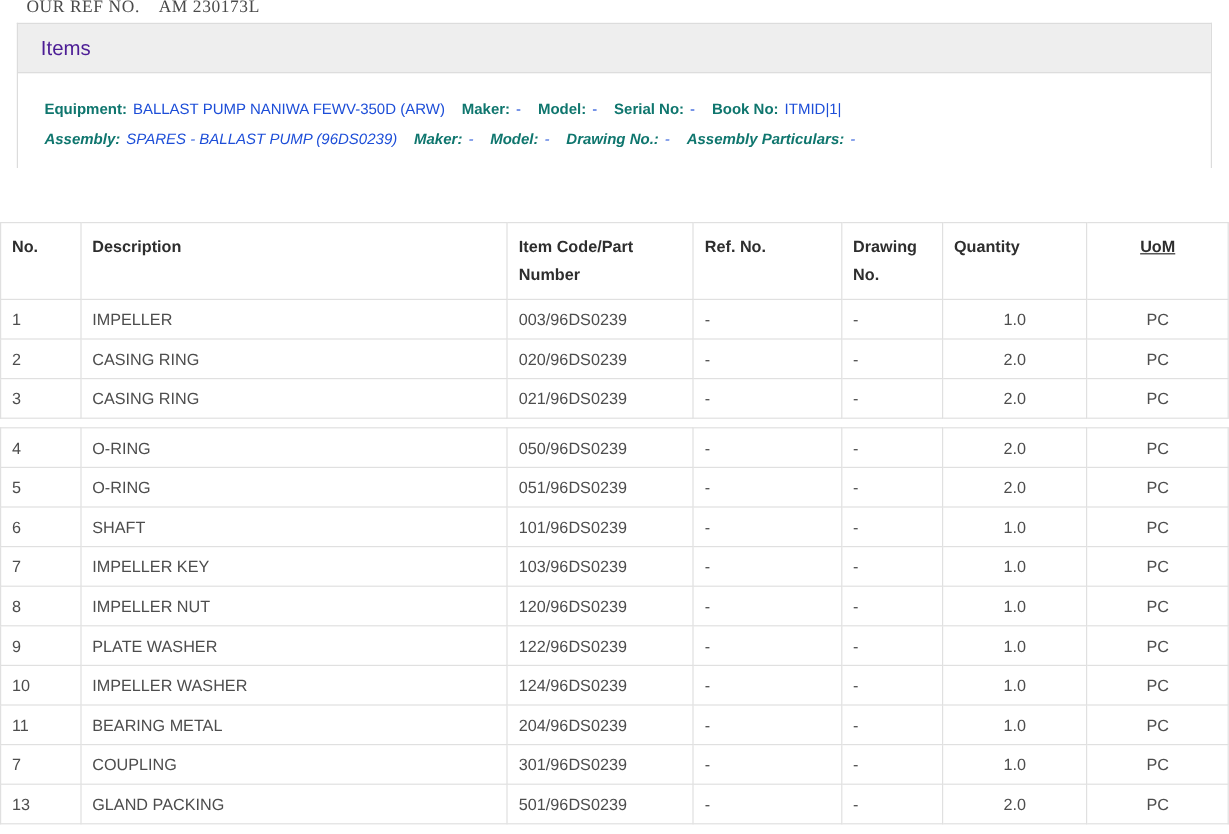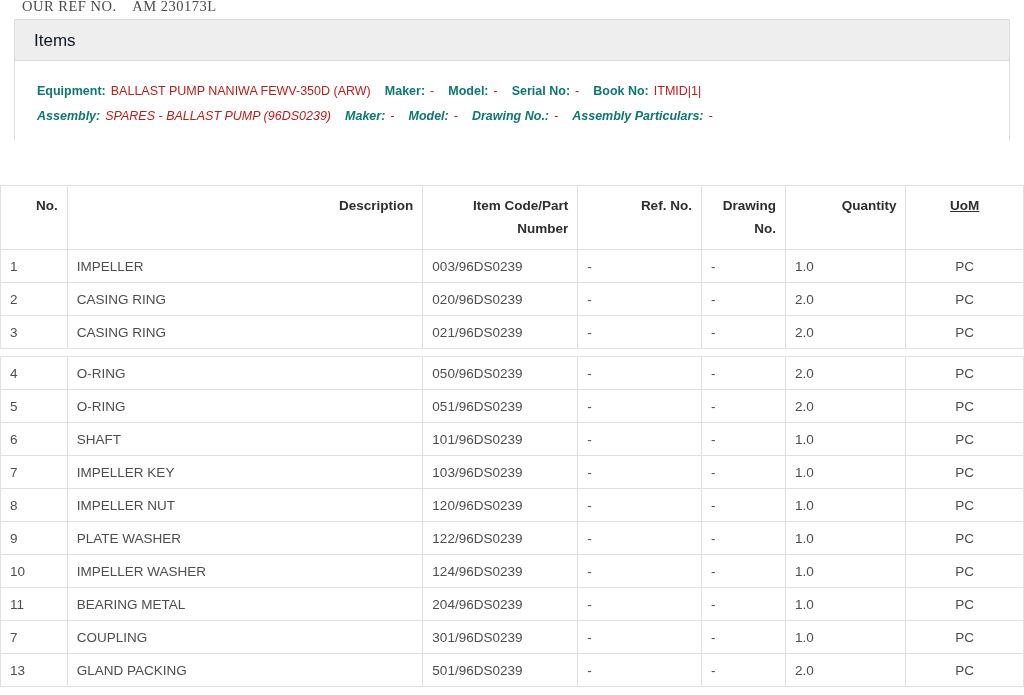--- a/index.html
+++ b/index.html
@@ -44,73 +44,73 @@
   .panel-head {
     background: #eeeeee;
     border-bottom: 1px solid #dddddd;
     height: 41px;
     line-height: 41px;
     padding-left: 19px;
     box-sizing: border-box;
   }
   .panel-head-title {
     font-size: 17px;
-    color: #0f172a;
+    color: #4c1d95;
     font-weight: 400;
   }
 
   
   .meta {
     padding: 20px 0 14px 22px;
     font-size: 12.5px;
     color: #444444;
     line-height: 20.5px;
   }
   .meta-row { white-space: nowrap; }
   .meta-row.spaced { margin-top: 4px; font-style: italic; }
   .lbl { font-weight: bold; color: #0f766e; }
-  .val { color: #b91c1c; }
+  .val { color: #1d4ed8; }
   .gap { display: inline-block; width: 14px; }
   .gap-sm { display: inline-block; width: 5px; }
 
   
   table.items {
     border-collapse: collapse;
     width: 1024px;
     table-layout: fixed;
     font-size: 13px;
   }
   table.items th,
   table.items td {
     border: 1px solid #e0e0e0;
     padding: 0;
     vertical-align: middle;
   }
   table.items th {
     font-weight: bold;
     color: #2e2e2e;
     font-size: 13.5px;
-    text-align: right;
+    text-align: left;
     padding: 8px 9px 9px 9px;
     vertical-align: top;
     line-height: 23px;
     height: 58px;
     box-sizing: border-box;
   }
   table.items th.center { text-align: center; text-decoration: underline; }
   table.items td {
     color: #4d4d4d;
     font-size: 13.5px;
     padding: 8px 9px;
     height: 33px;
     box-sizing: border-box;
     white-space: nowrap;
     overflow: hidden;
   }
-  td.num   { text-align: left; }
+  td.num   { text-align: center; }
   td.ctr   { text-align: center; }
 
   
   col.c-no    { width: 66px; }
   col.c-desc  { width: 351px; }
   col.c-code  { width: 153px; }
   col.c-ref   { width: 122px; }
   col.c-draw  { width: 83px; }
   col.c-qty   { width: 119px; }
   col.c-uom   { width: 116px; }

